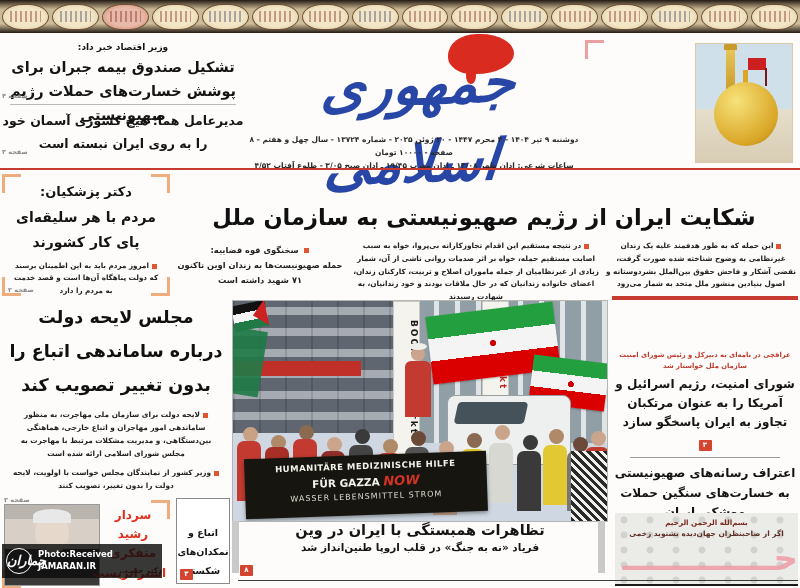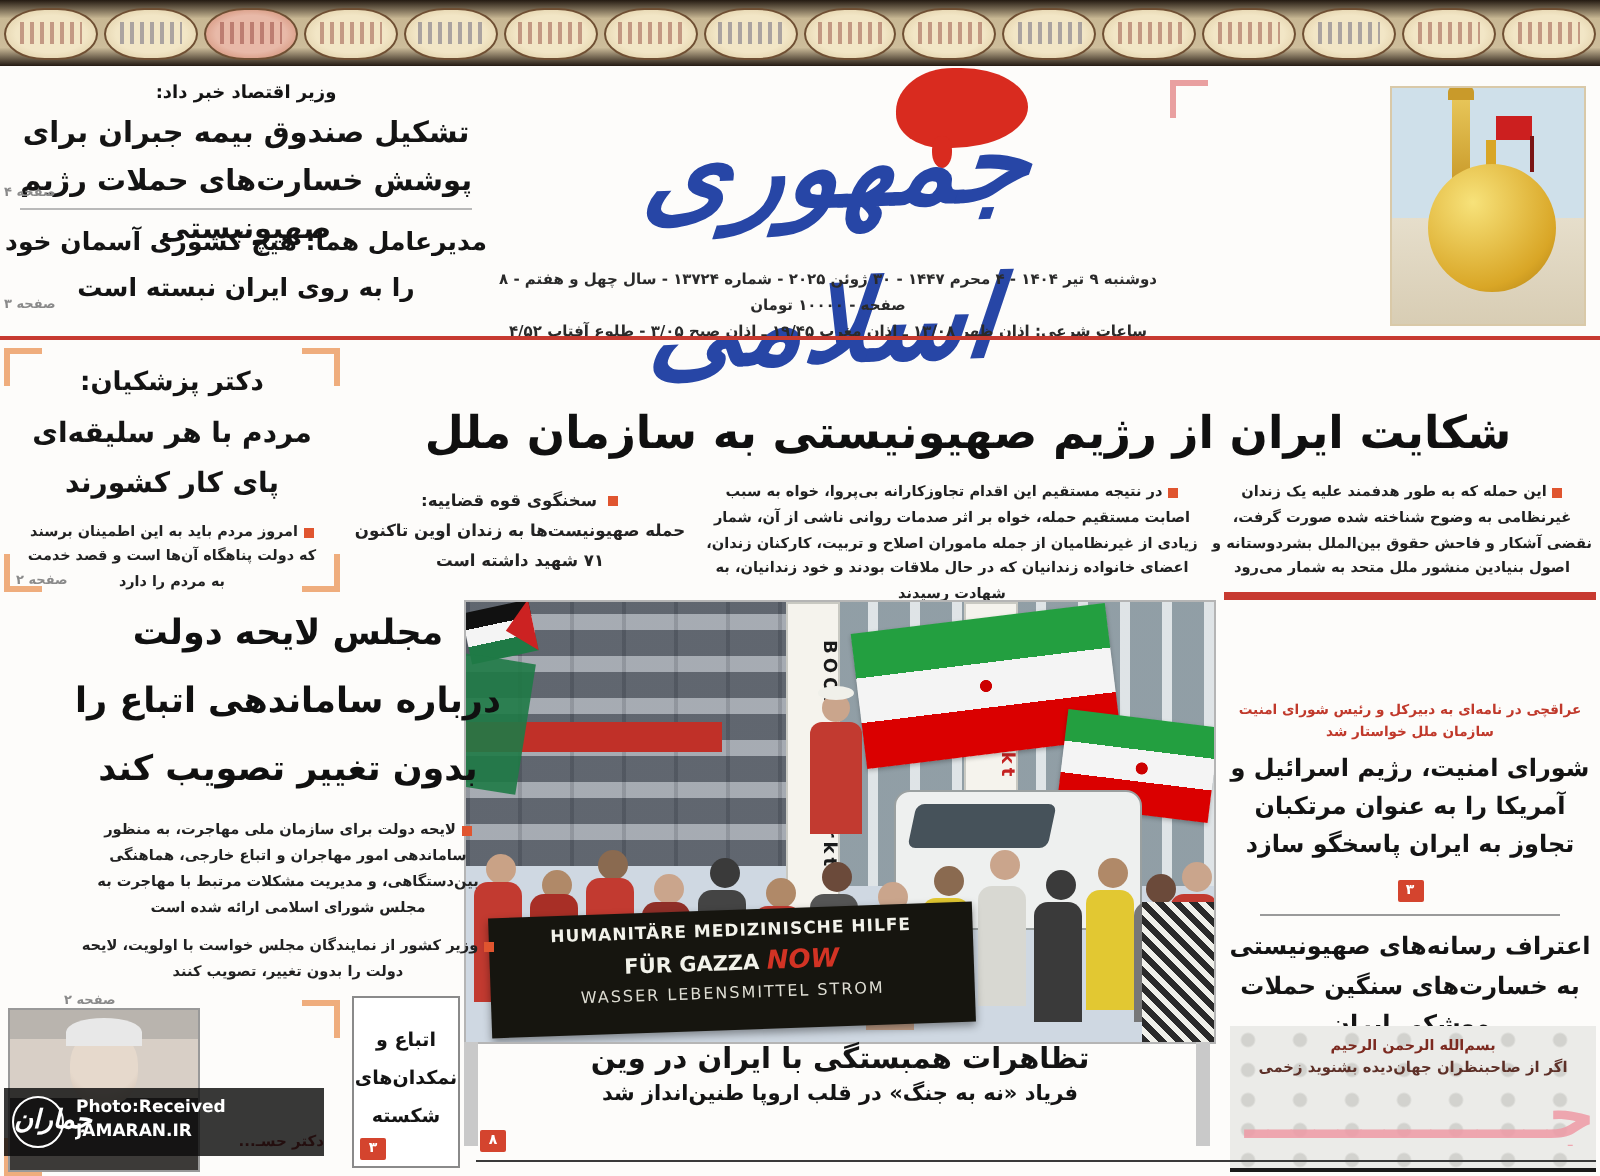--- a/index.html
+++ b/index.html
@@ -138,28 +138,28 @@
 
   
   .capbar{width:7px;height:52px;background:#c9c9c9;}
   .caption{left:246px;top:522px;width:348px;text-align:center;}
   .cap-t{font-size:14.5px;font-weight:bold;}
   .cap-s{font-size:10.5px;font-weight:bold;margin-top:3px;}
   .cap-badge{position:absolute;left:240px;top:562px;}
   .cap-rule{left:238px;top:580px;width:560px;height:1px;background:#3a3a3a;}
 
   
-  .maj{left:2px;top:300px;width:228px;text-align:center;margin-left:28px;}
+  .maj{left:2px;top:300px;width:228px;text-align:center;}
   .maj-h{font-size:17.5px;font-weight:bold;line-height:1.95;white-space:nowrap;color:#101010;}
   .maj-p{margin:7px 6px 0;font-size:7.3px;font-weight:bold;line-height:1.75;color:#222;}
   .maj-page{position:absolute;left:2px;top:196px;}
 
   
   .atba{left:176px;top:498px;width:54px;height:86px;border:1px solid #8a8a8a;background:#fff;text-align:center;
-        font-size:9.5px;font-weight:bold;line-height:2.0;padding-top:12px;box-sizing:border-box;}
+        font-size:9.5px;font-weight:bold;line-height:2.0;padding-top:24px;box-sizing:border-box;}
   .atba .badge{position:absolute;left:3px;bottom:3px;margin:0;}
   .sardar{left:2px;top:500px;width:168px;height:88px;}
   .sar-title{position:absolute;right:4px;top:6px;width:66px;text-align:center;color:#e03020;font-size:12px;font-weight:bold;line-height:1.6;}
   .sar-author{position:absolute;right:8px;top:66px;font-size:7.5px;font-weight:bold;color:#8b1a1a;}
   .sar-photo{position:absolute;left:2px;top:4px;width:94px;height:80px;border:1px solid #999;
         background:linear-gradient(#b9b4ae 0 18%,#d8cfc6 18% 55%,#3c3a38 55% 100%);}
   .sar-photo::before{content:"";position:absolute;left:30px;top:10px;width:34px;height:38px;border-radius:45%;
         background:radial-gradient(circle at 50% 35%,#e6d9cc 60%,#c9b8a8);}
   .sar-photo::after{content:"";position:absolute;left:28px;top:4px;width:38px;height:14px;border-radius:50% 50% 0 0;background:#e8e8e8;}
   .wm{position:absolute;left:0;top:44px;width:160px;height:34px;background:rgba(12,12,12,.82);color:#fff;
@@ -316,20 +316,25 @@
     <div>اتباع و</div>
     <div>نمکدان‌های</div>
     <div>شکسته</div>
     <span class="badge">۳</span>
   </div>
 
   <div class="abs sardar">
     <div class="corner c-tr"></div>
       <div class="corner c-bl"></div>
     <div class="sar-photo"></div>
+    <div class="sar-title">
+      <div>سردار رشید</div>
+      <div>متفکری</div>
+      <div>استراتژیست</div>
+    </div>
     <div class="sar-author">دکتر حسـ...</div>
     <div class="wm">
       <div class="wm-logo">جماران</div>
       <div class="wm-lines">
         <div>Photo:Received</div>
         <div>JAMARAN.IR</div>
       </div>
     </div>
   </div>
 

